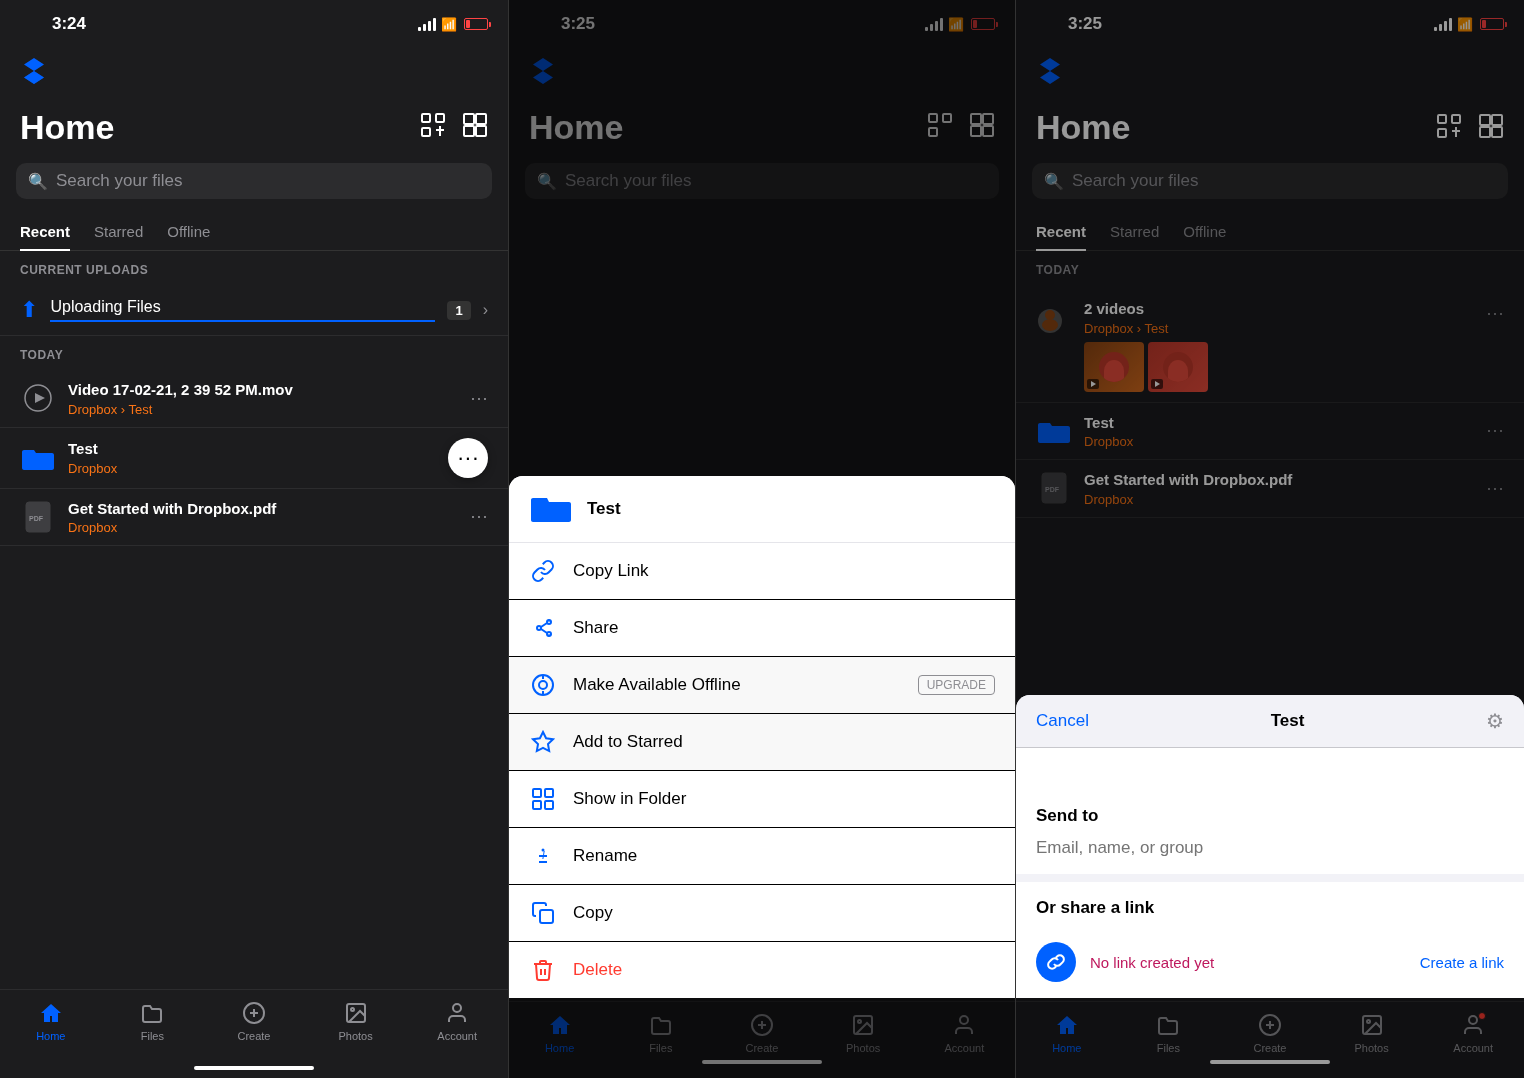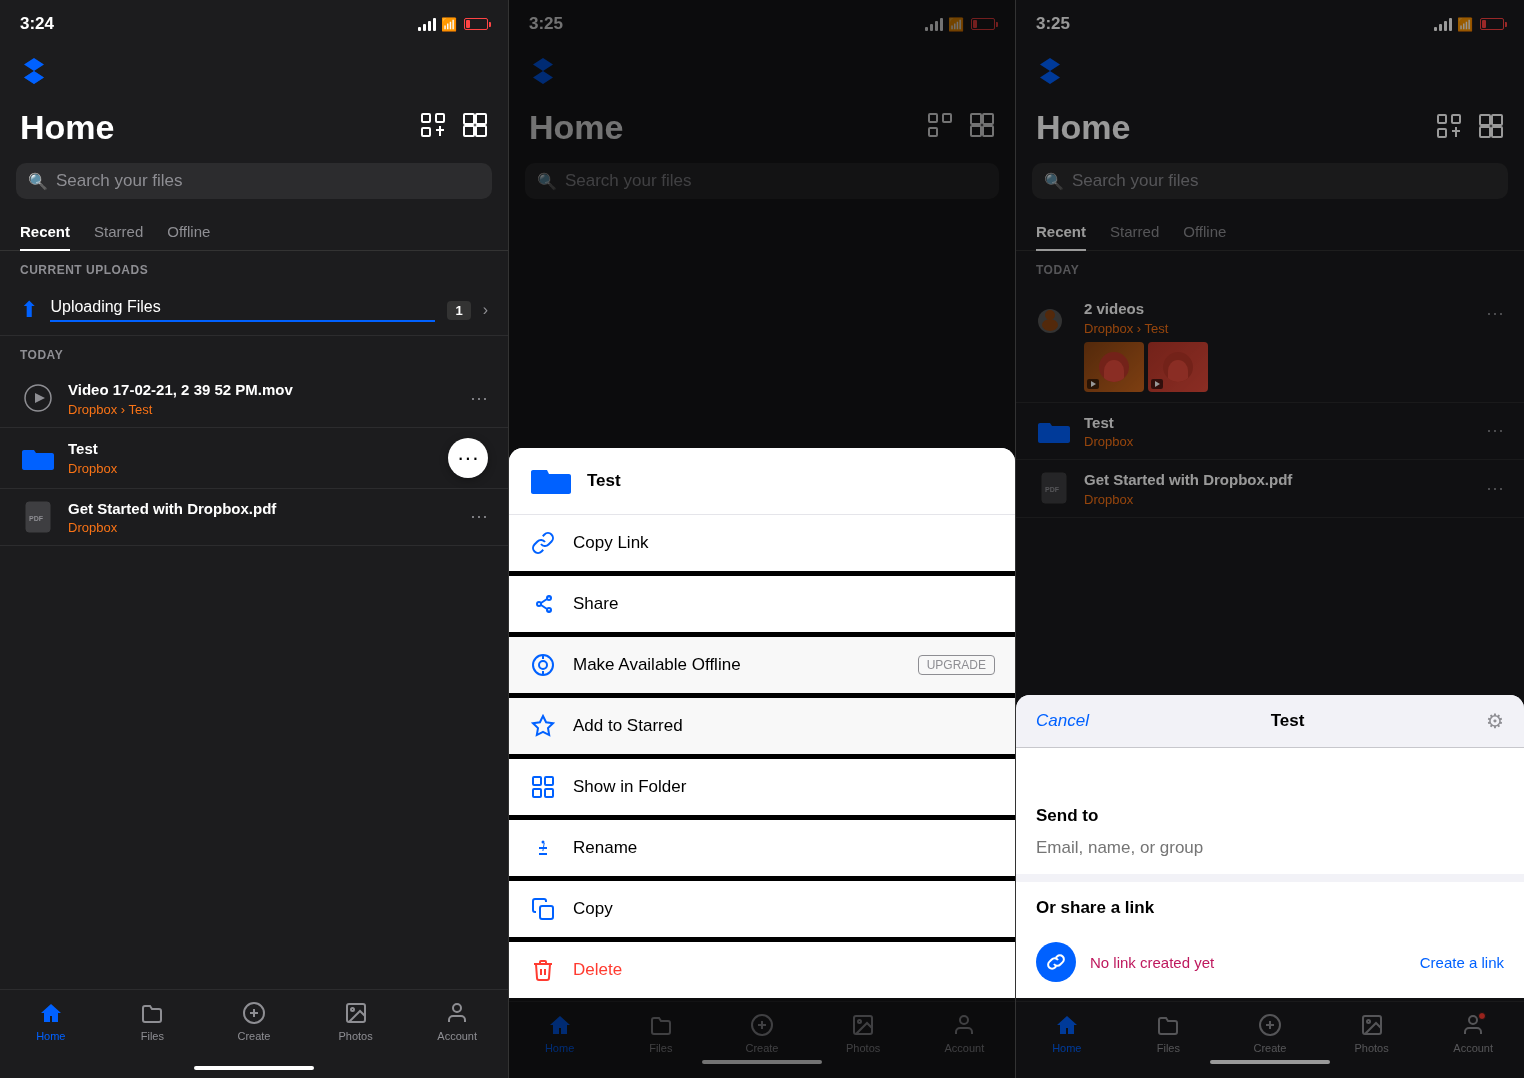--- a/index.html
+++ b/index.html
@@ -28,20 +28,21 @@
       border-right: 1px solid #333;
     }
 
     
     .status-bar {
       display: flex;
       justify-content: space-between;
       align-items: center;
       padding: 14px 20px 8px;
       background: #1c1c1e;
+      margin-left: 32px;
     }
 
     .status-time {
       font-size: 17px;
       font-weight: 600;
       color: #fff;
     }
 
     .status-icons {
       display: flex;
@@ -339,21 +340,21 @@
       font-size: 17px;
       font-weight: 600;
       color: #000;
     }
 
     .menu-item {
       display: flex;
       align-items: center;
       padding: 14px 20px;
       gap: 16px;
-      border-bottom: 5px solid #000000;
+      border-bottom: 1px solid #000000;
       background: #fff;
       cursor: pointer;
     }
 
     .menu-item:last-child {
       border-bottom: none;
     }
 
     .menu-item-icon {
       width: 28px;
@@ -420,21 +421,20 @@
       align-items: center;
       padding: 14px 20px;
       background: #f2f2f7;
       border-bottom: 1px solid #c7c7cc;
     }
 
     .share-cancel {
       font-size: 17px;
       color: #0061ff;
       cursor: pointer;
-      font-style: italic;
     }
 
     .share-title {
       flex: 1;
       text-align: center;
       font-size: 17px;
       font-weight: 600;
       color: #000;
     }
 

